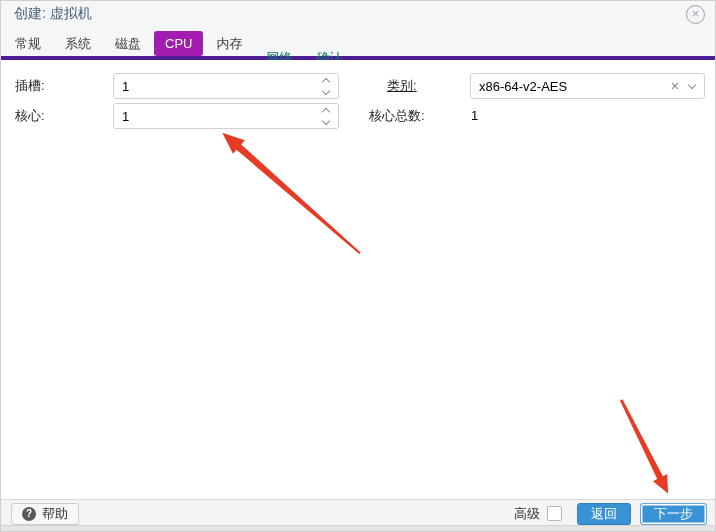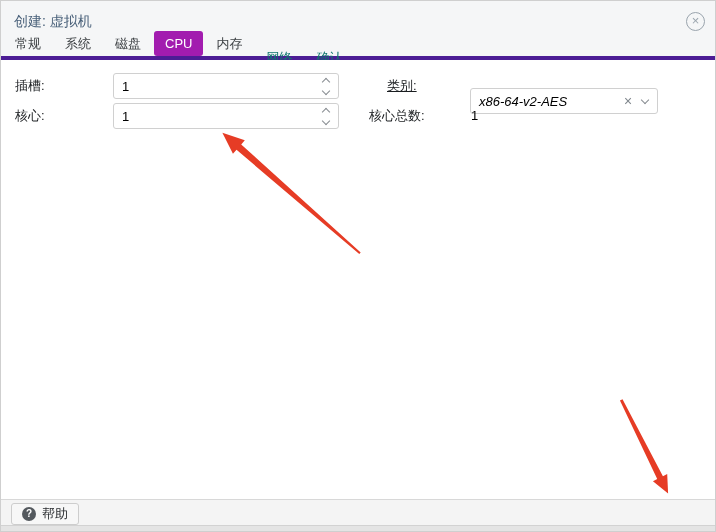--- a/index.html
+++ b/index.html
@@ -4,21 +4,21 @@
 <style>
   * { margin:0; padding:0; box-sizing:border-box; }
   body { background:#fff; font-family:"Liberation Sans","DejaVu Sans",sans-serif; }
   #screen{
     position:relative; width:716px; height:532px;
     background:#fff; border:1px solid #cfcfcf; overflow:hidden;
   }
   
   .titlebar{
     position:absolute; top:0; left:0; right:0; height:30px;
-    background:#f5f6f7; display:flex; align-items:flex-end; padding:12px 10px 0 13px;
+    background:#f5f6f7; display:flex; align-items:flex-start; padding:4px 10px 0 13px;
   }
   .title{ font-size:14px; color:#4a617a; }
   .close-btn{
     margin-left:auto; width:19px; height:19px; border:1px solid #9aa4ad;
     border-radius:50%; color:#9aa4ad; font-size:13px; line-height:16px;
     text-align:center; cursor:pointer; user-select:none;
   }
   
   .tabbar{
     position:absolute; top:30px; left:0; right:0; height:29px;
@@ -122,37 +122,47 @@
     <span class="field-label" style="left:14px; top:43px;">核心:</span>
     <div class="input" style="left:112px; top:43px; width:226px;">
       <span class="value">1</span>
       <span class="spinner-col">
         <span class="chev chev--up"></span>
         <span class="chev chev--down"></span>
       </span>
     </div>
 
     <span class="field-label" style="left:386px; top:13px;text-decoration:underline;">类别:</span>
-    <div class="input" style="left:469px; top:28px; width:188px;font-style:italic;">
+    <div class="input" style="left:469px; top:13px; width:235px;">
       <span class="value">x86-64-v2-AES</span>
       <span class="combo-tools">
         <span class="clear-x">×</span>
         <span class="chev chev--down"></span>
       </span>
     </div>
 
     <span class="field-label" style="left:368px; top:43px;">核心总数:</span>
     <span class="static-value" style="left:470px; top:43px;">1</span>
   </div>
 
   <div class="footer">
     <div class="help-btn">
       <span class="help-glyph">?</span>
       <span>帮助</span>
     </div>
+    <div class="footer-right">
+      <span class="adv-label">高级</span>
+      <span class="checkbox"></span>
+      <div class="btn">
+        <span>返回</span>
+      </div>
+      <div class="btn btn--focus">
+        <span>下一步</span>
+      </div>
+    </div>
   </div>
 
   <div class="bottom-strip"></div>
 
   <svg class="arrows" viewBox="0 0 716 532">
     <polygon id="arrow-0" points="222.0,132.0 244.5,139.7 240.9,143.8 360.7,252.2 359.3,253.8 236.2,149.2 232.6,153.3" fill="#e63c25"></polygon>
     <polygon id="arrow-1" points="669.0,494.0 653.8,481.5 658.1,479.3 620.7,400.7 623.3,399.3 663.8,476.5 668.1,474.3" fill="#e63c25"></polygon>
   </svg>
 
 </div>

